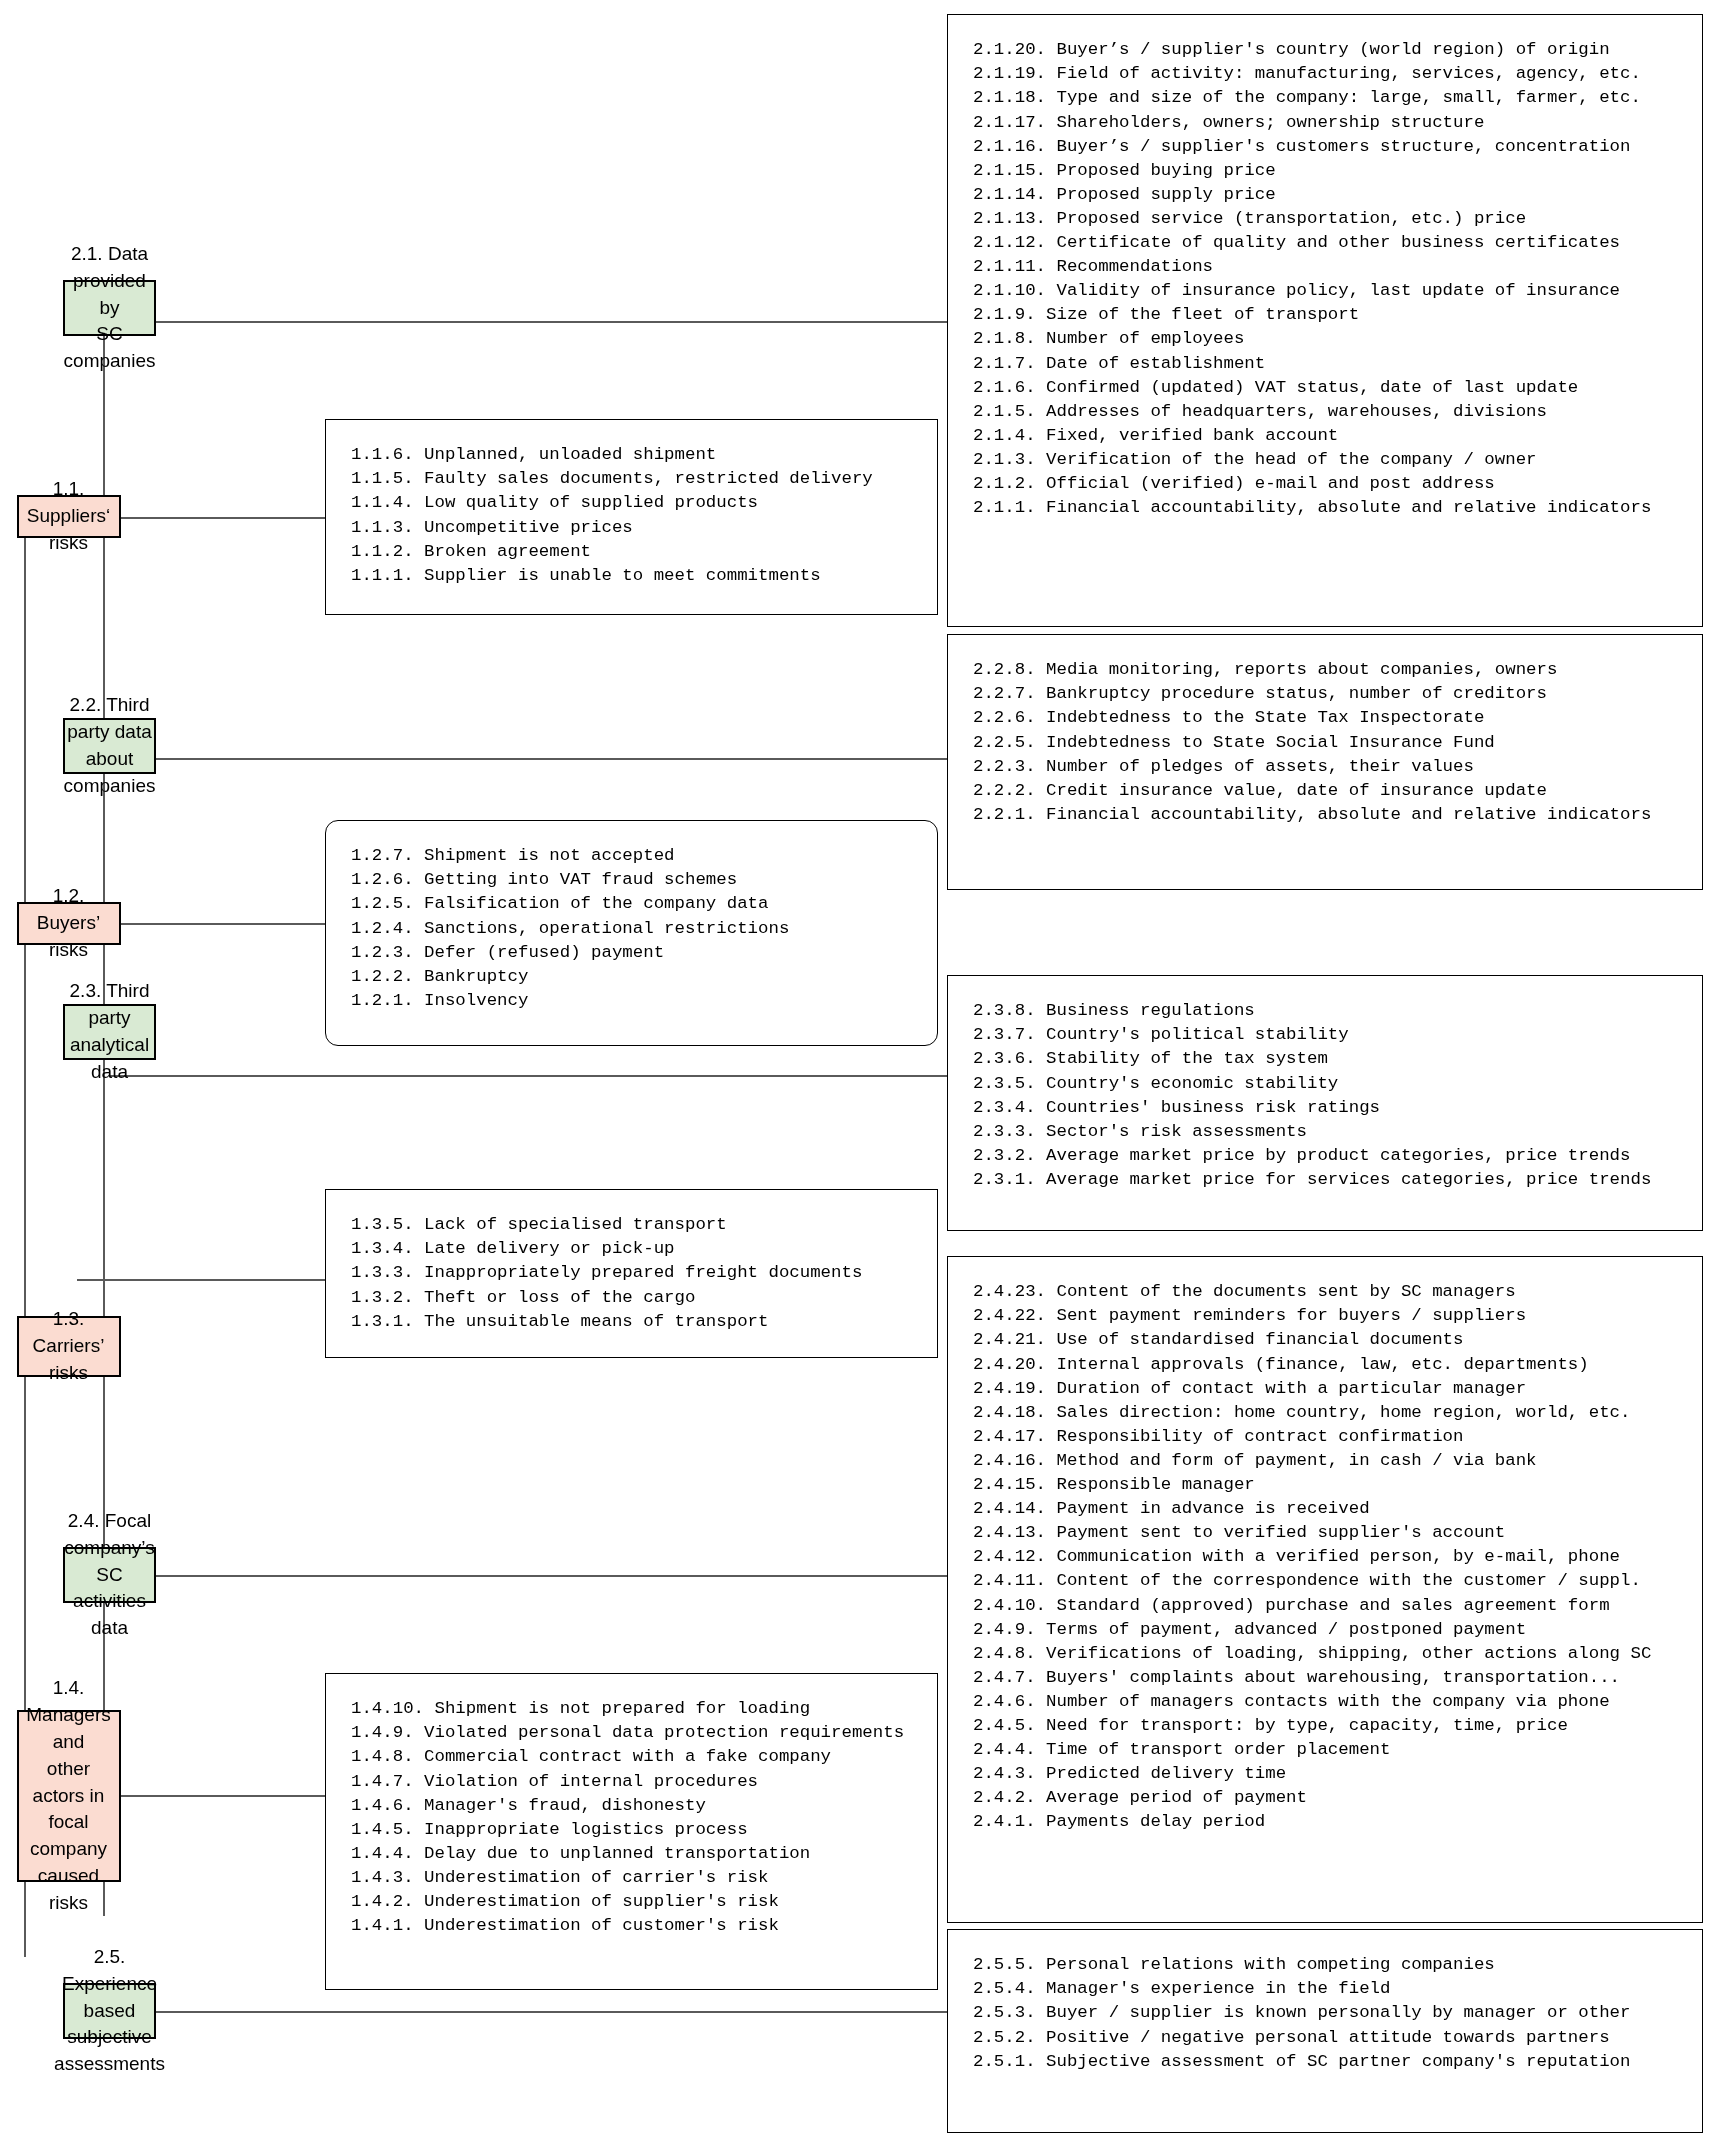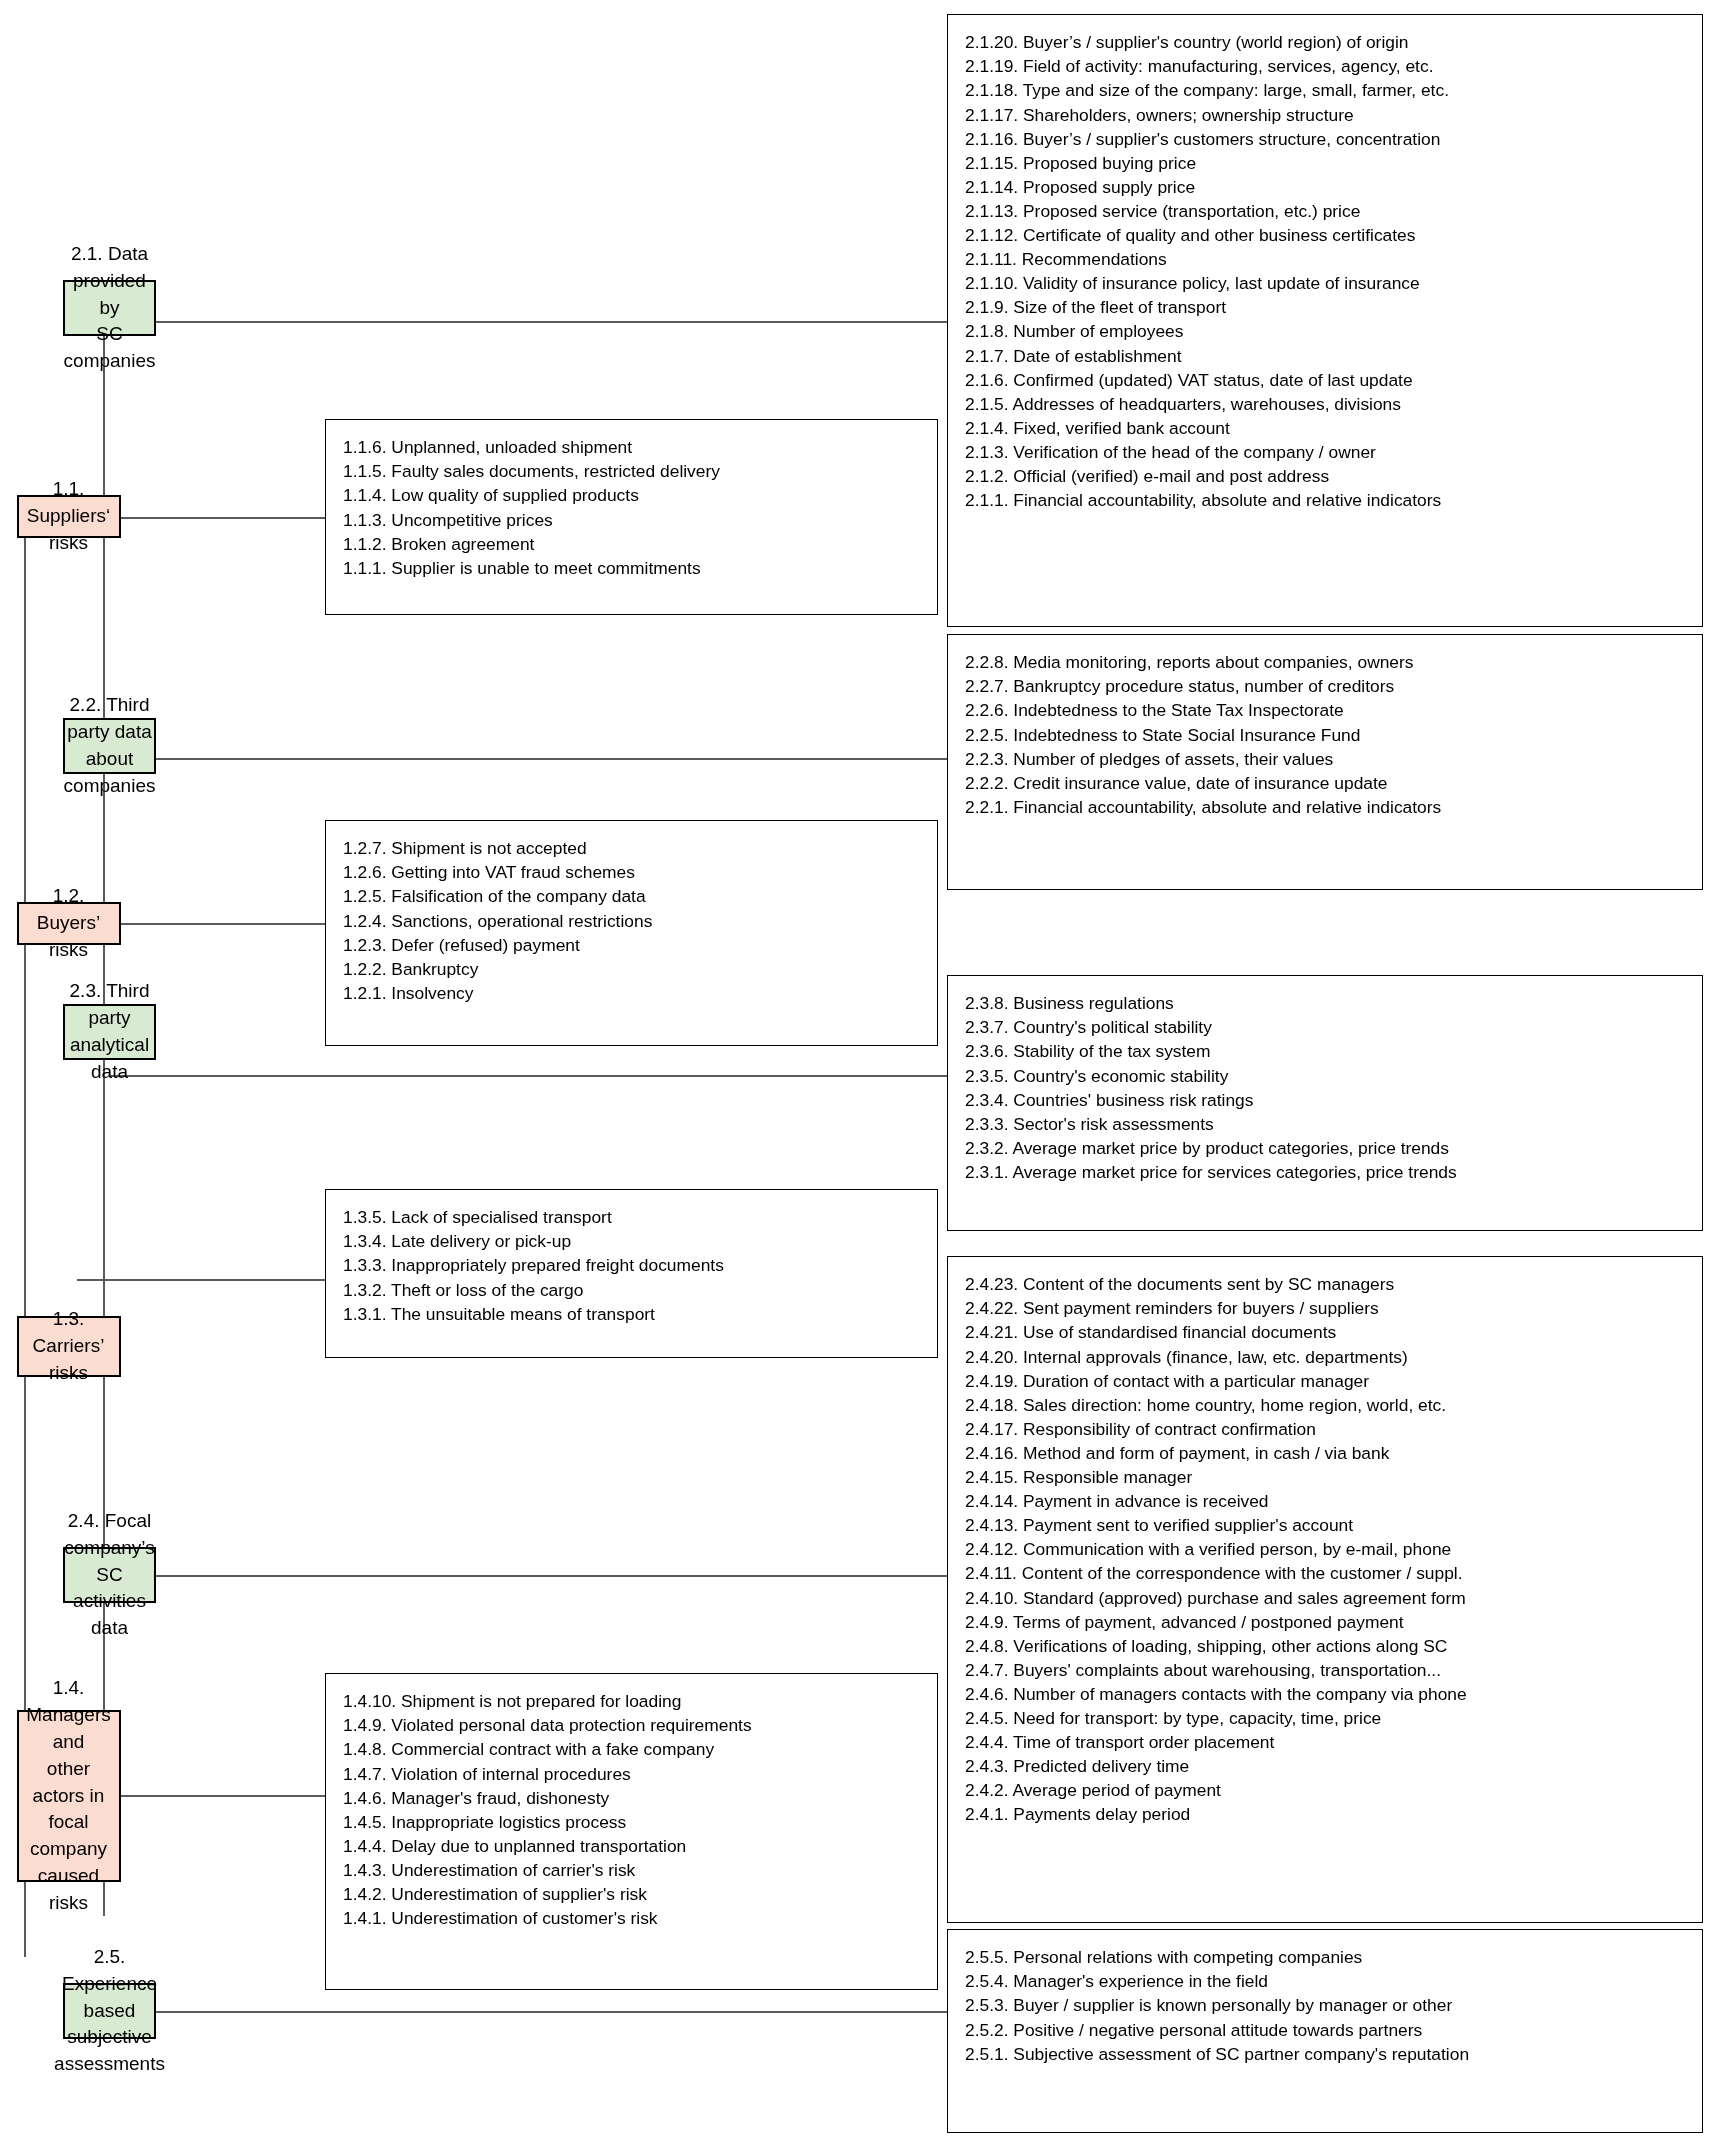--- a/index.html
+++ b/index.html
@@ -36,21 +36,21 @@
 
   
   .panel{
     position:absolute;
     box-sizing:border-box;
     border:1.7px solid #000000;
     background:#ffffff;
     padding:11.3px 10.4px 11.3px 13px;
     z-index:2;
   }
-  .panel ul{list-style:none;margin:4px;padding:0;}
+  .panel ul{list-style:none;margin:12px;padding:0;font-family:Liberation Mono, monospace;}
   .panel li{
     font-size:17.4px;
     line-height:1.385;
     white-space:nowrap;
     color:#000000;
   }
 </style>
 </head>
 <body>
 
@@ -206,21 +206,21 @@
     <ul>
       <li>1.1.6. Unplanned, unloaded shipment</li>
       <li>1.1.5. Faulty sales documents, restricted delivery</li>
       <li>1.1.4. Low quality of supplied products</li>
       <li>1.1.3. Uncompetitive prices</li>
       <li>1.1.2. Broken agreement</li>
       <li>1.1.1. Supplier is unable to meet commitments</li>
     </ul>
   </div>
 
-  <div class="panel" style="left:325px; top:820px; width:613px; height:226px;">
+  <div class="panel" style="left:325px; top:820px; width:613px; height:226px;border-radius:13px;">
     <ul>
       <li>1.2.7. Shipment is not accepted</li>
       <li>1.2.6. Getting into VAT fraud schemes</li>
       <li>1.2.5. Falsification of the company data</li>
       <li>1.2.4. Sanctions, operational restrictions</li>
       <li>1.2.3. Defer (refused) payment</li>
       <li>1.2.2. Bankruptcy</li>
       <li>1.2.1. Insolvency</li>
     </ul>
   </div>

